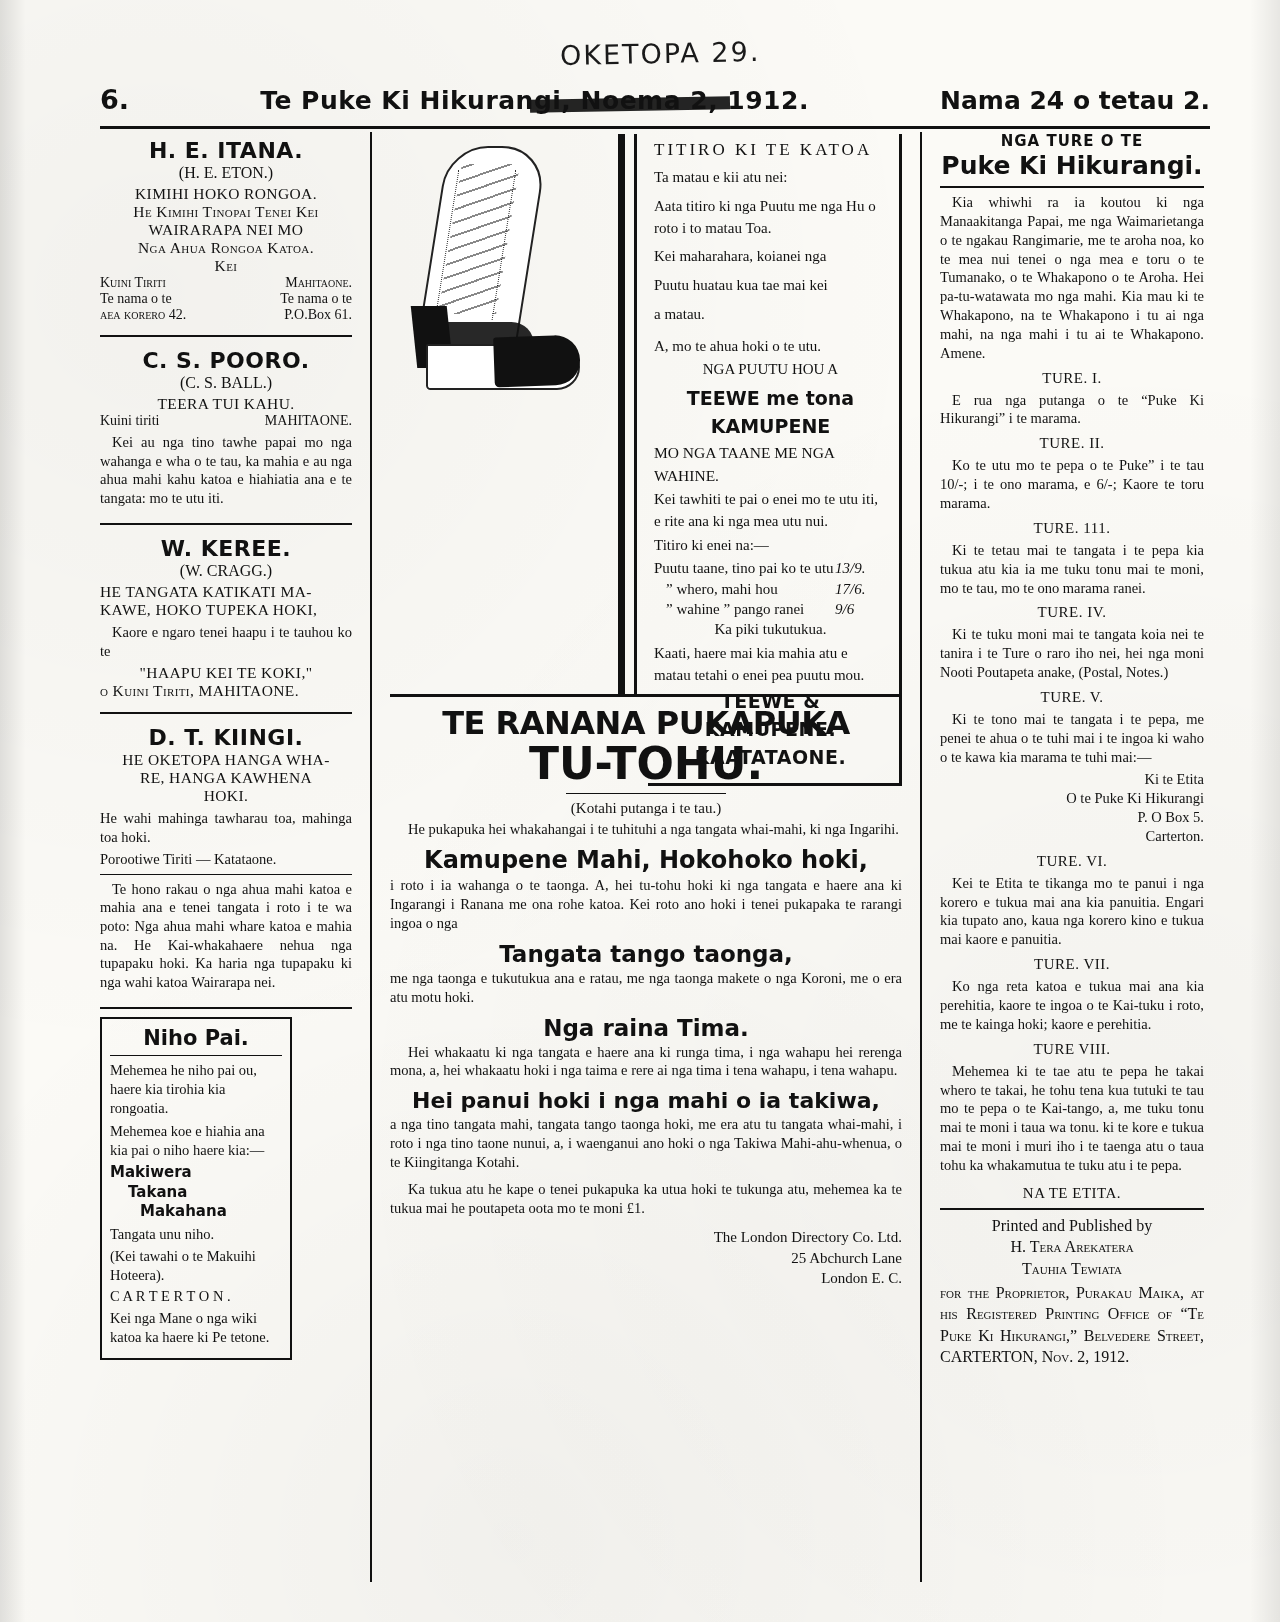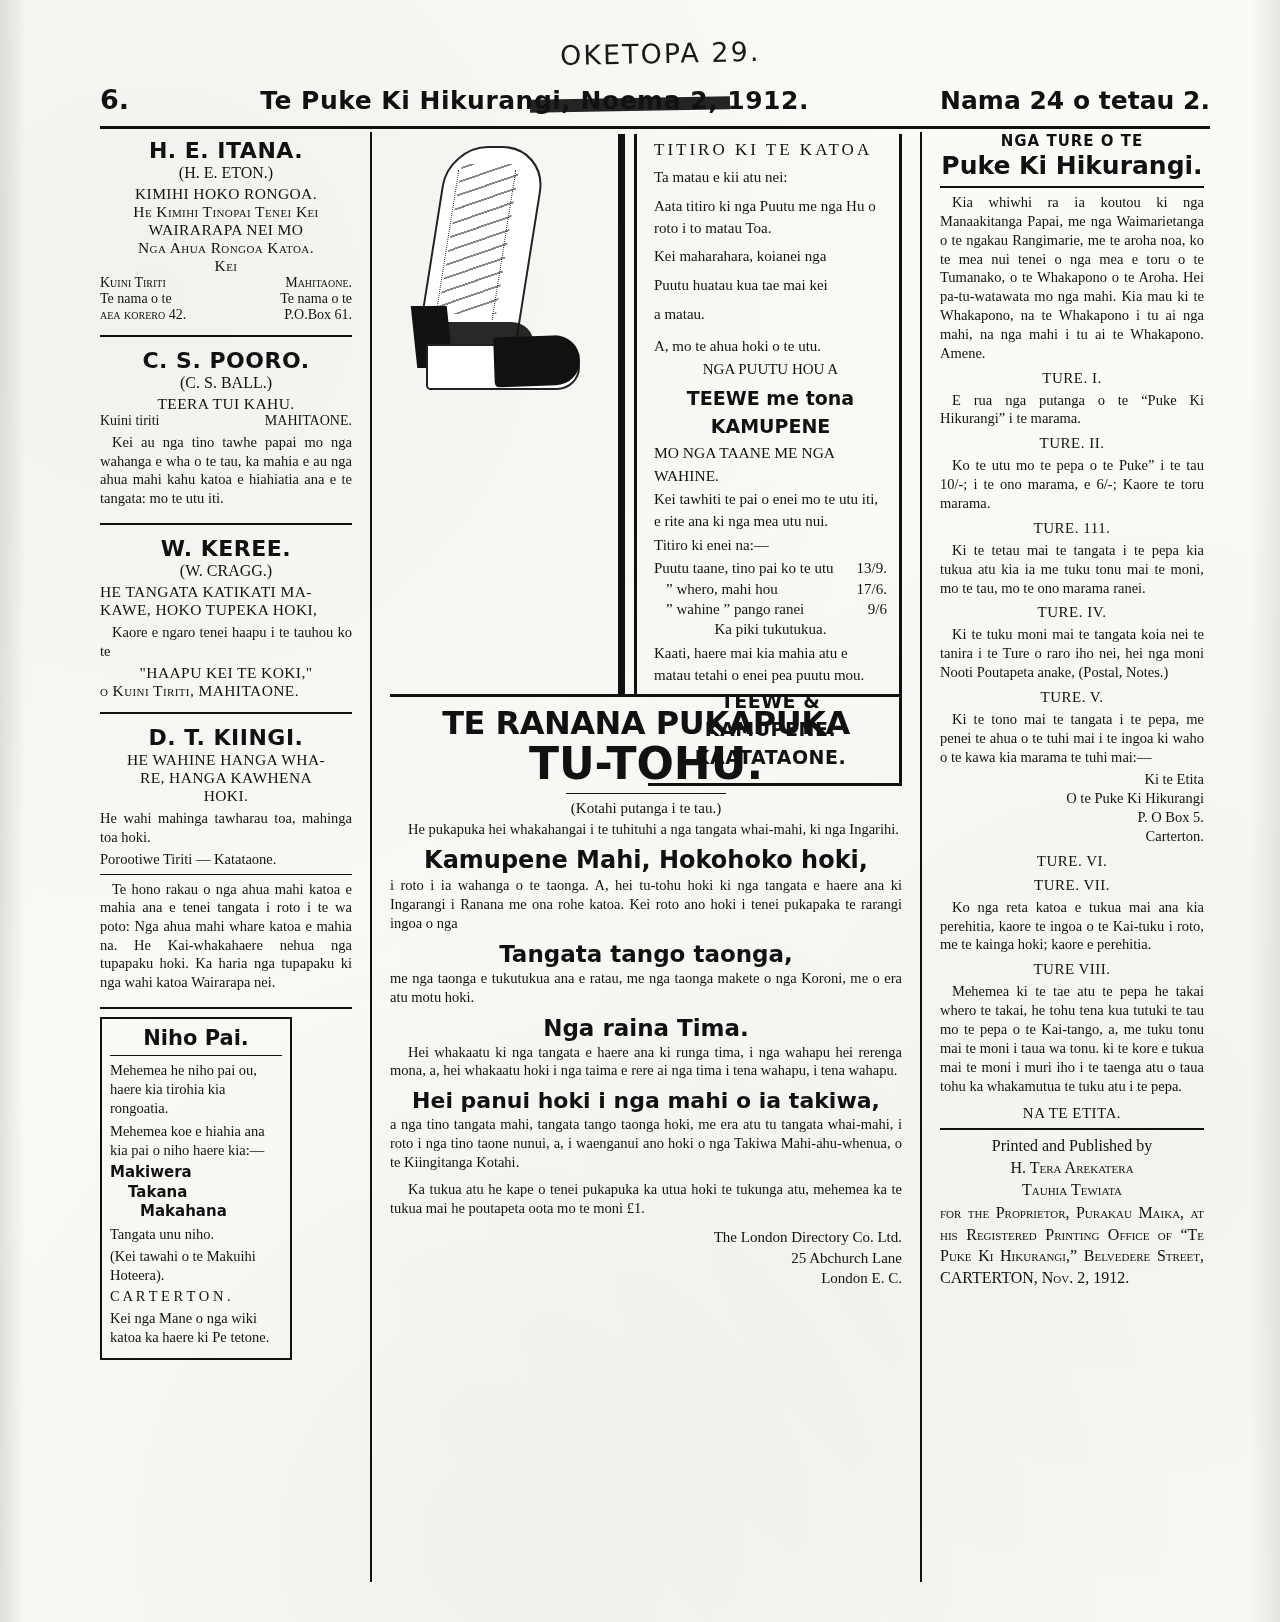--- a/index.html
+++ b/index.html
@@ -143,21 +143,21 @@
   .boxad-inner{
     border:3px solid #111;border-left:none;border-top:none;
     padding:6px 12px 10px 6px;
   }
   .ba-head{font-size:17px;letter-spacing:3px;margin-bottom:4px;}
   .ba-txt{font-size:15px;line-height:1.45;}
   .ba-txt p{margin:7px 0;}
   .ba-center{text-align:center;}
   .price-row{display:flex;font-size:15px;line-height:1.35;}
   .price-row .lbl{flex:1;}
-  .price-row .val{width:52px;text-align:right;}
+  .price-row .val{width:52px;font-style:italic;}
   .teewe{
     font-family:"DejaVu Sans", sans-serif;font-weight:bold;font-size:19px;
     text-align:center;margin:4px 0 2px;
   }
   .teewe2{
     font-family:"DejaVu Sans", sans-serif;font-weight:bold;font-size:19px;
     text-align:center;margin:1px 0;letter-spacing:.5px;
   }
 
   
@@ -295,21 +295,21 @@
             <p>Kaore e ngaro tenei haapu i te tauhou ko te</p>
           </div>
         <div class="caps" style="text-align:center">"HAAPU KEI TE KOKI,"</div>
         <div class="caps smallcap">o Kuini Tiriti,    MAHITAONE.</div>
       </div>
 
       <div class="hr"></div>
 
       <div class="ad">
         <div class="h-big">D. T. KIINGI.</div>
-        <div class="caps-c">HE WAHINE HANGA WHA-</div>
+        <div class="caps-c">HE OKETOPA HANGA WHA-</div>
         <div class="caps-c">RE, HANGA  KAWHENA</div>
         <div class="caps-c">HOKI.</div>
         <div class="body">
             <p class="noindent" style="text-indent:0">He wahi mahinga tawharau toa, mahinga toa hoki.</p>
           </div>
         <div class="body">Porootiwe Tiriti — Katataone.</div>
         <div class="hr-thin"></div>
         <div class="body">
             <p>Te hono rakau o nga ahua mahi katoa e mahia ana e tenei tangata i roto i te wa poto: Nga ahua mahi whare katoa e mahia na. He Kai-whakahaere nehua nga tupapaku hoki. Ka haria nga tupapaku ki nga wahi katoa Wairarapa nei.</p>
           </div>
@@ -462,20 +462,23 @@
         </div>
 
       <div class="r-body center" style="line-height:1.3">
         <div>Ki te Etita</div>
         <div>O te Puke Ki Hikurangi</div>
         <div>P. O Box 5.</div>
         <div>Carterton.</div>
       </div>
 
       <div class="ture">TURE. VI.</div>
+      <div class="r-body">
+          <p>Kei te Etita te tikanga mo te panui i nga korero e tukua mai ana kia panuitia.  Engari kia tupato ano, kaua nga korero kino e tukua mai kaore e panuitia.</p>
+        </div>
 
       <div class="ture">TURE. VII.</div>
       <div class="r-body">
           <p>Ko nga reta katoa e tukua mai ana kia perehitia, kaore te ingoa o te Kai-tuku i roto, me te kainga hoki; kaore e perehitia.</p>
         </div>
 
       <div class="ture">TURE VIII.</div>
       <div class="r-body">
           <p>Mehemea ki te tae atu te pepa he takai whero te takai, he tohu tena kua tutuki te tau mo te pepa o te Kai-tango, a, me tuku tonu mai te moni i taua wa tonu. ki te kore e tukua mai te moni i muri iho i te taenga atu o taua tohu ka whakamutua  te tuku atu i te pepa.</p>
         </div>

